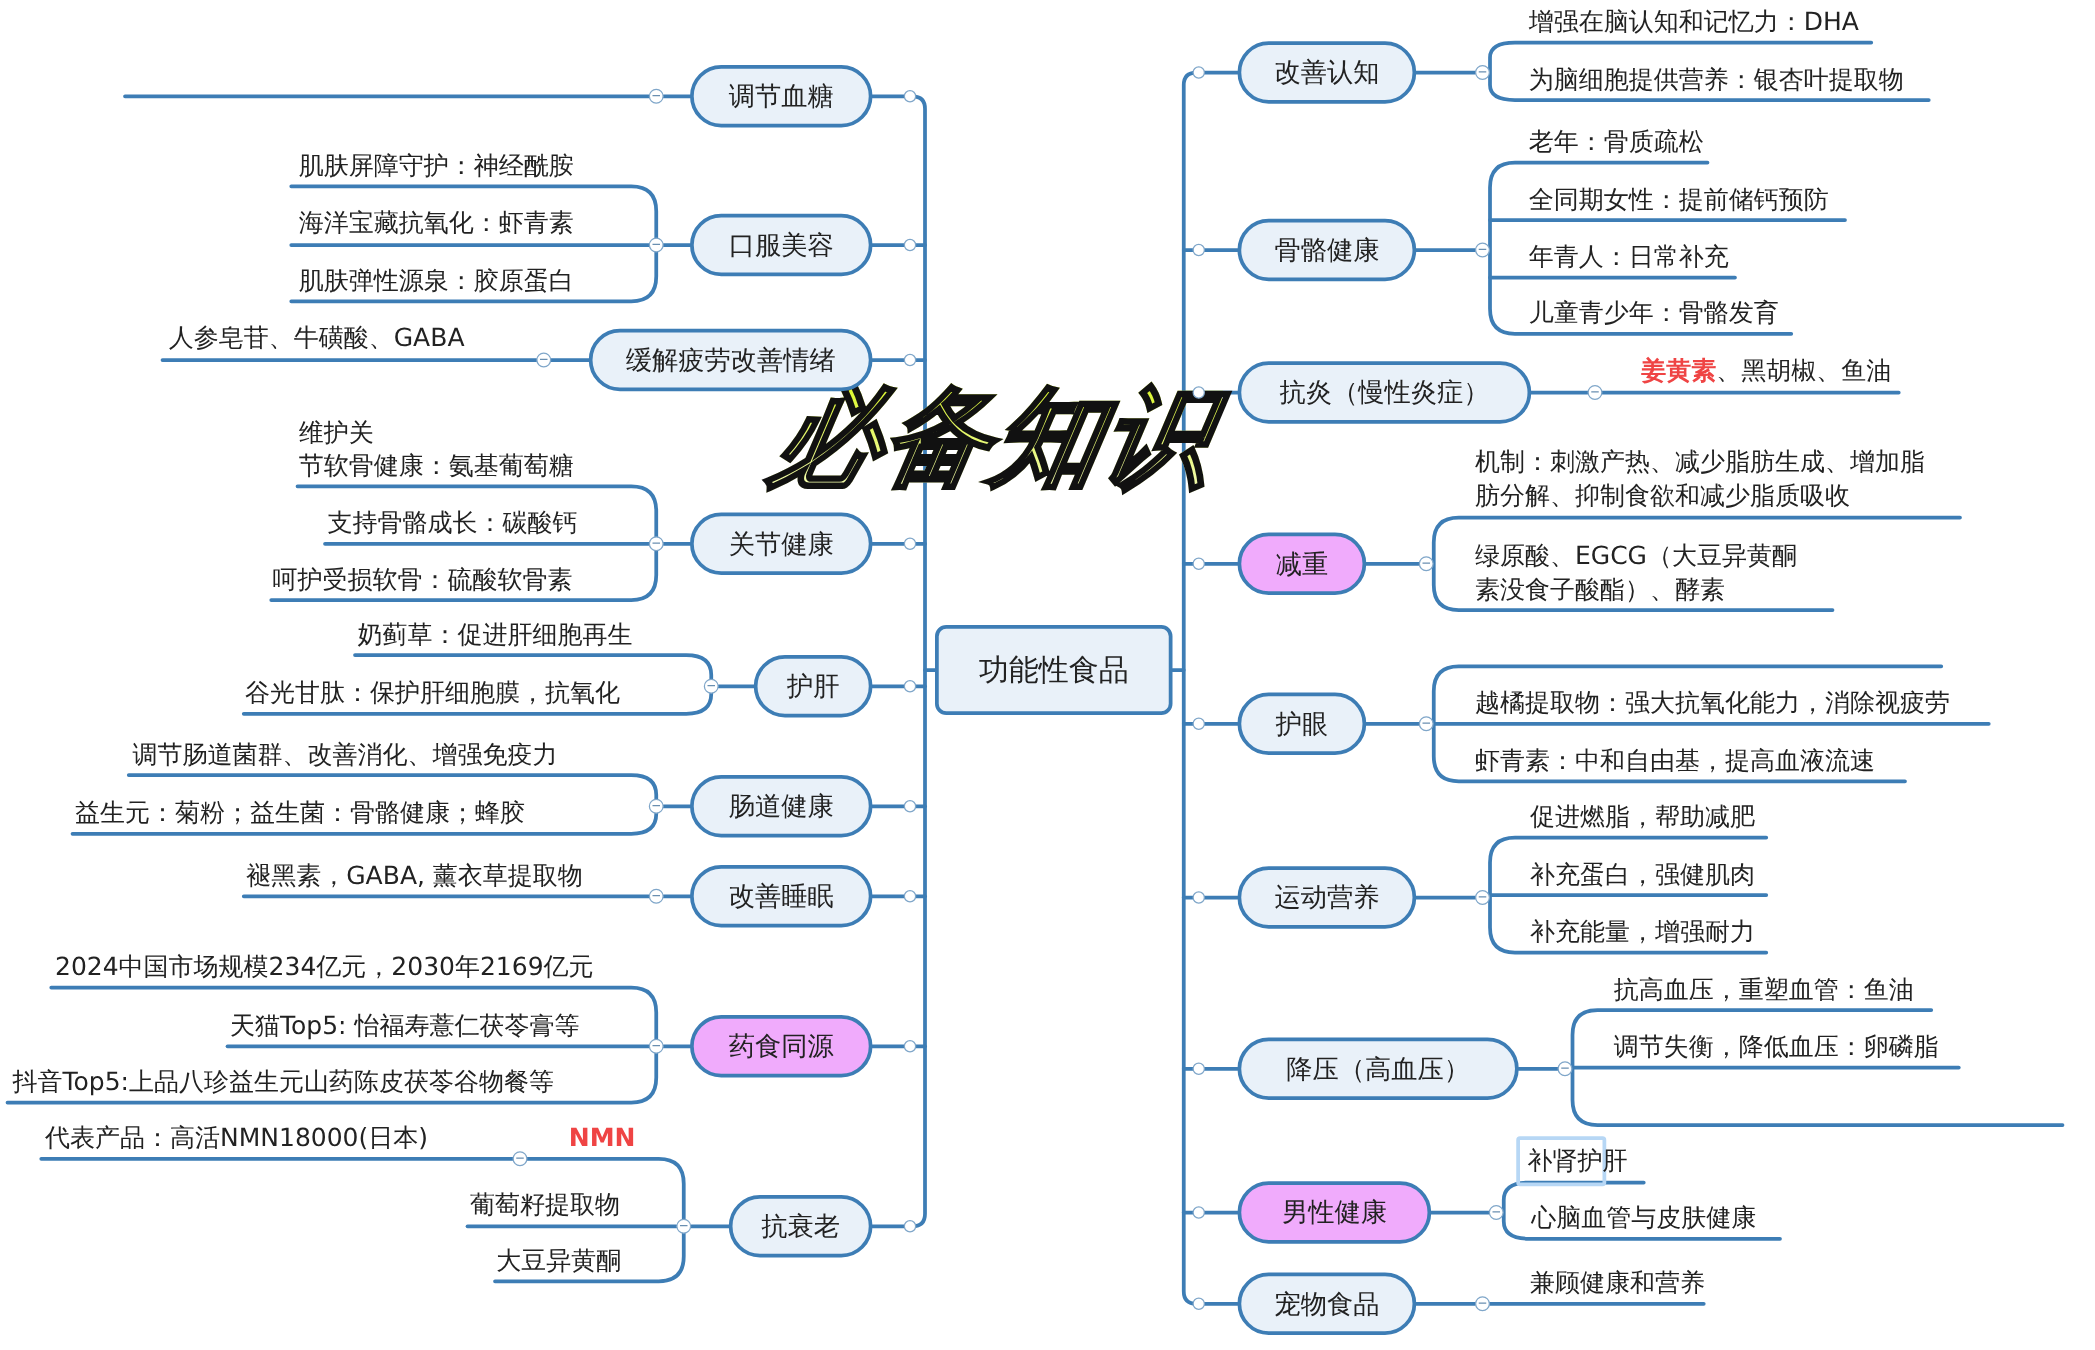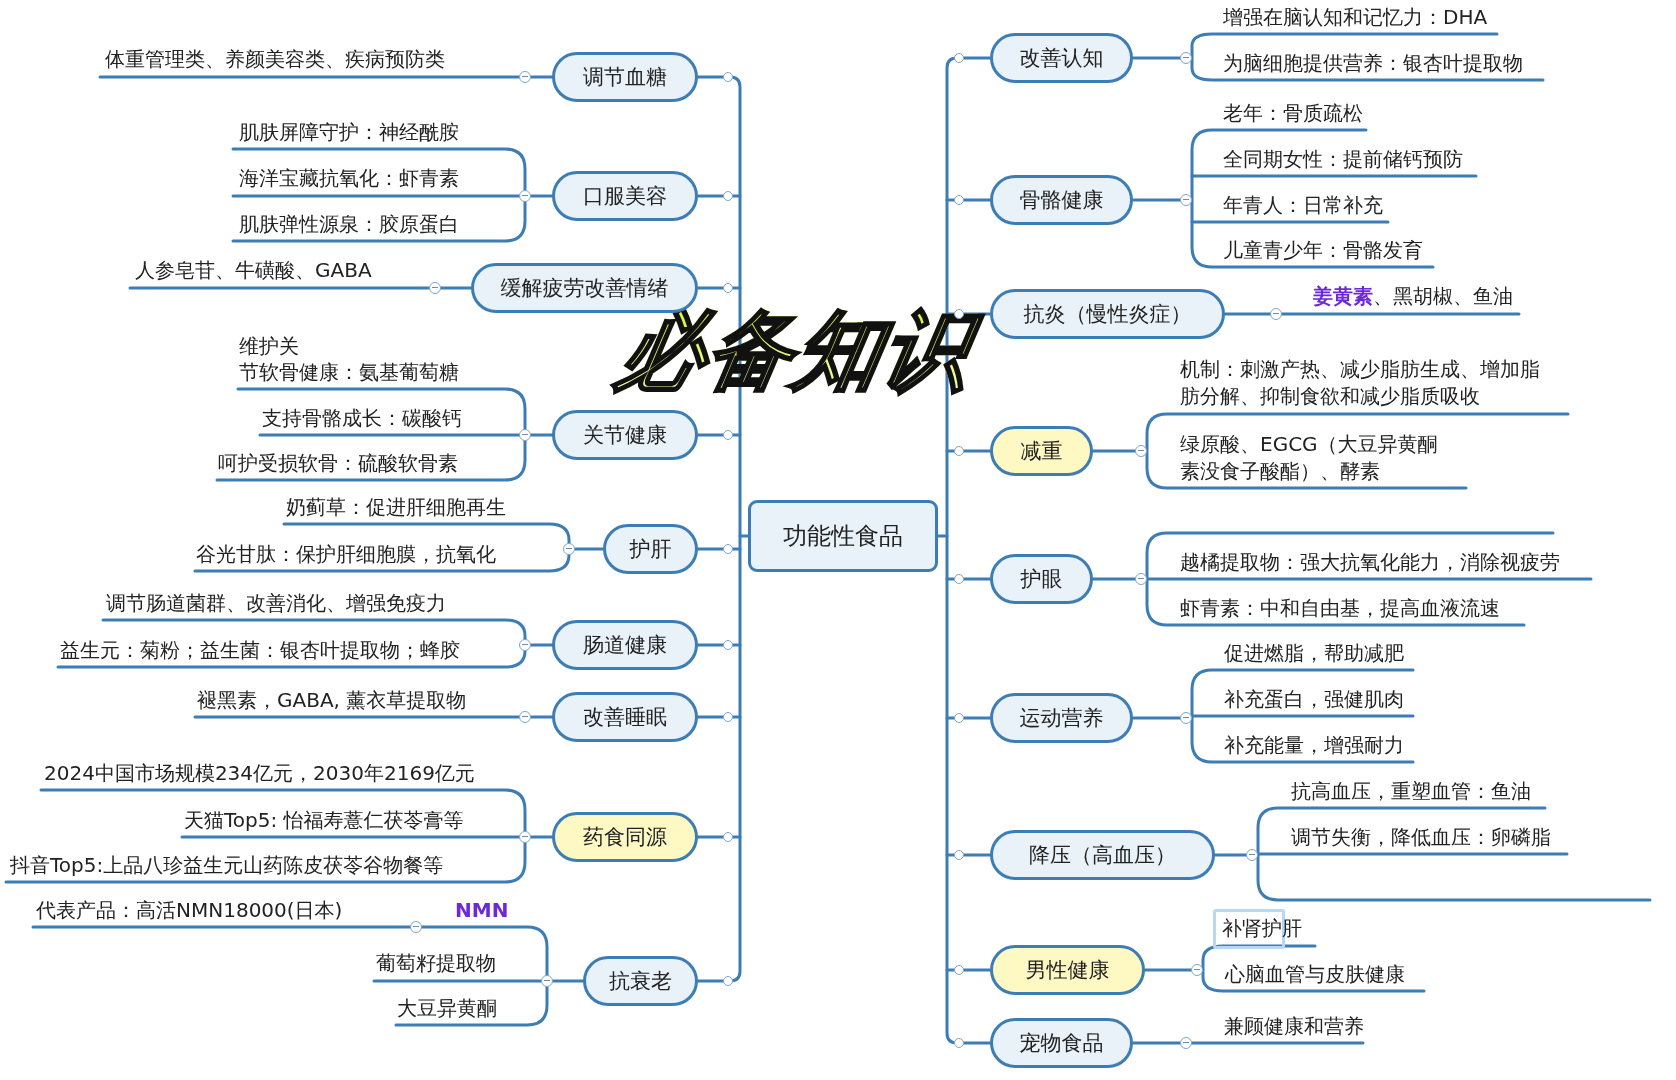--- a/index.html
+++ b/index.html
@@ -3,27 +3,27 @@
 <meta charset="utf-8">
 <style>
   html, body { margin:0; padding:0; background:#ffffff; }
   body { width:1676px; height:1080px; position:relative; overflow:hidden;
          font-family:"DejaVu Sans","Liberation Sans",sans-serif; color:#222; }
   #canvas { position:absolute; left:0; top:0; width:1676px; height:1080px; }
   svg.lines { position:absolute; left:0; top:0; width:1676px; height:1080px; }
   .node { position:absolute; height:50px; border:3px solid #3d7db5; border-radius:26px;
           background:#e9f1f9; box-sizing:border-box; display:flex; align-items:center;
           justify-content:center; font-size:21px; color:#222; white-space:nowrap; cursor:pointer; }
-  .node.pink { background:#fef9c3; }
+  .node.pink { background:#f0abfc; }
   .root { position:absolute; left:748px; top:500px; width:190px; height:72px;
           border:3px solid #3d7db5; border-radius:9px; background:#e9f1f9;
           box-sizing:border-box; display:flex; align-items:center; justify-content:center;
           font-size:24px; color:#222; cursor:pointer; }
   .leaf { position:absolute; font-size:20px; color:#222; white-space:nowrap; line-height:26px; cursor:pointer; }
-  .green { color:#6d28d9; font-weight:bold; }
+  .green { color:#ef4444; font-weight:bold; }
   .toggle { position:absolute; width:12px; height:12px; border:1.5px solid #7fa6c9; border-radius:50%;
             background:#fff; box-sizing:border-box; cursor:pointer; }
   .toggle::after { content:""; position:absolute; left:2px; right:2px; top:4px; height:1px; background:#6a8fb1; }
   .dot { position:absolute; width:10px; height:10px; border:1.5px solid #7fa6c9; border-radius:50%;
          background:#fff; box-sizing:border-box; cursor:pointer; }
   .selected-box { position:absolute; border:3px solid #b7d7f5; border-radius:3px; box-sizing:border-box; }
   .title { position:absolute; left:620px; top:300px; font-size:86px; font-weight:bold;
            font-style:italic; letter-spacing:2px; line-height:100px;
            color:#e7f84a;
            background:linear-gradient(180deg,#d7f51e 0%,#f6fdc0 100%);
@@ -174,38 +174,37 @@
 <div class="toggle" style="left:519px;top:190px;"></div>
 <div class="toggle" style="left:429px;top:282px;"></div>
 <div class="toggle" style="left:519px;top:429px;"></div>
 <div class="toggle" style="left:563px;top:543px;"></div>
 <div class="toggle" style="left:519px;top:639px;"></div>
 <div class="toggle" style="left:519px;top:711px;"></div>
 <div class="toggle" style="left:519px;top:831px;"></div>
 <div class="toggle" style="left:541px;top:975px;"></div>
 <div class="toggle" style="left:410px;top:921px;"></div>
 
-<div class="leaf" style="left:105px;top:46px;">体重管理类、养颜美容类、疾病预防类</div>
 
 <div class="leaf" style="left:239px;top:119px;">肌肤屏障守护：神经酰胺</div>
 <div class="leaf" style="left:239px;top:165px;">海洋宝藏抗氧化：虾青素</div>
 <div class="leaf" style="left:239px;top:211px;">肌肤弹性源泉：胶原蛋白</div>
 
 <div class="leaf" style="left:135px;top:257px;">人参皂苷、牛磺酸、GABA</div>
 
 <div class="leaf" style="left:239px;top:333px;">维护关</div>
 <div class="leaf" style="left:239px;top:359px;">节软骨健康：氨基葡萄糖</div>
 <div class="leaf" style="left:262px;top:405px;">支持骨骼成长：碳酸钙</div>
 <div class="leaf" style="left:218px;top:450px;text-align:center;">呵护受损软骨：硫酸软骨素</div>
 
 <div class="leaf" style="left:286px;top:494px;">奶蓟草：促进肝细胞再生</div>
 <div class="leaf" style="left:106px;top:590px;">调节肠道菌群、改善消化、增强免疫力</div>
 
 <div class="leaf" style="left:196px;top:541px;">谷光甘肽：保护肝细胞膜，抗氧化</div>
-<div class="leaf" style="left:60px;top:637px;">益生元：菊粉；益生菌：银杏叶提取物；蜂胶</div>
+<div class="leaf" style="left:60px;top:637px;">益生元：菊粉；益生菌：骨骼健康；蜂胶</div>
 
 <div class="leaf" style="left:197px;top:687px;">褪黑素，GABA, 薰衣草提取物</div>
 
 <div class="leaf" style="left:44px;top:760px;">2024中国市场规模234亿元，2030年2169亿元</div>
 <div class="leaf" style="left:184px;top:807px;">天猫Top5: 怡福寿薏仁茯苓膏等</div>
 <div class="leaf" style="left:10px;top:852px;">抖音Top5:上品八珍益生元山药陈皮茯苓谷物餐等</div>
 
 <div class="leaf" style="left:36px;top:897px;">代表产品：高活NMN18000(日本)</div>
 <div class="leaf green" style="left:455px;top:897px;">NMN</div>
 <div class="leaf" style="left:376px;top:950px;">葡萄籽提取物</div>

